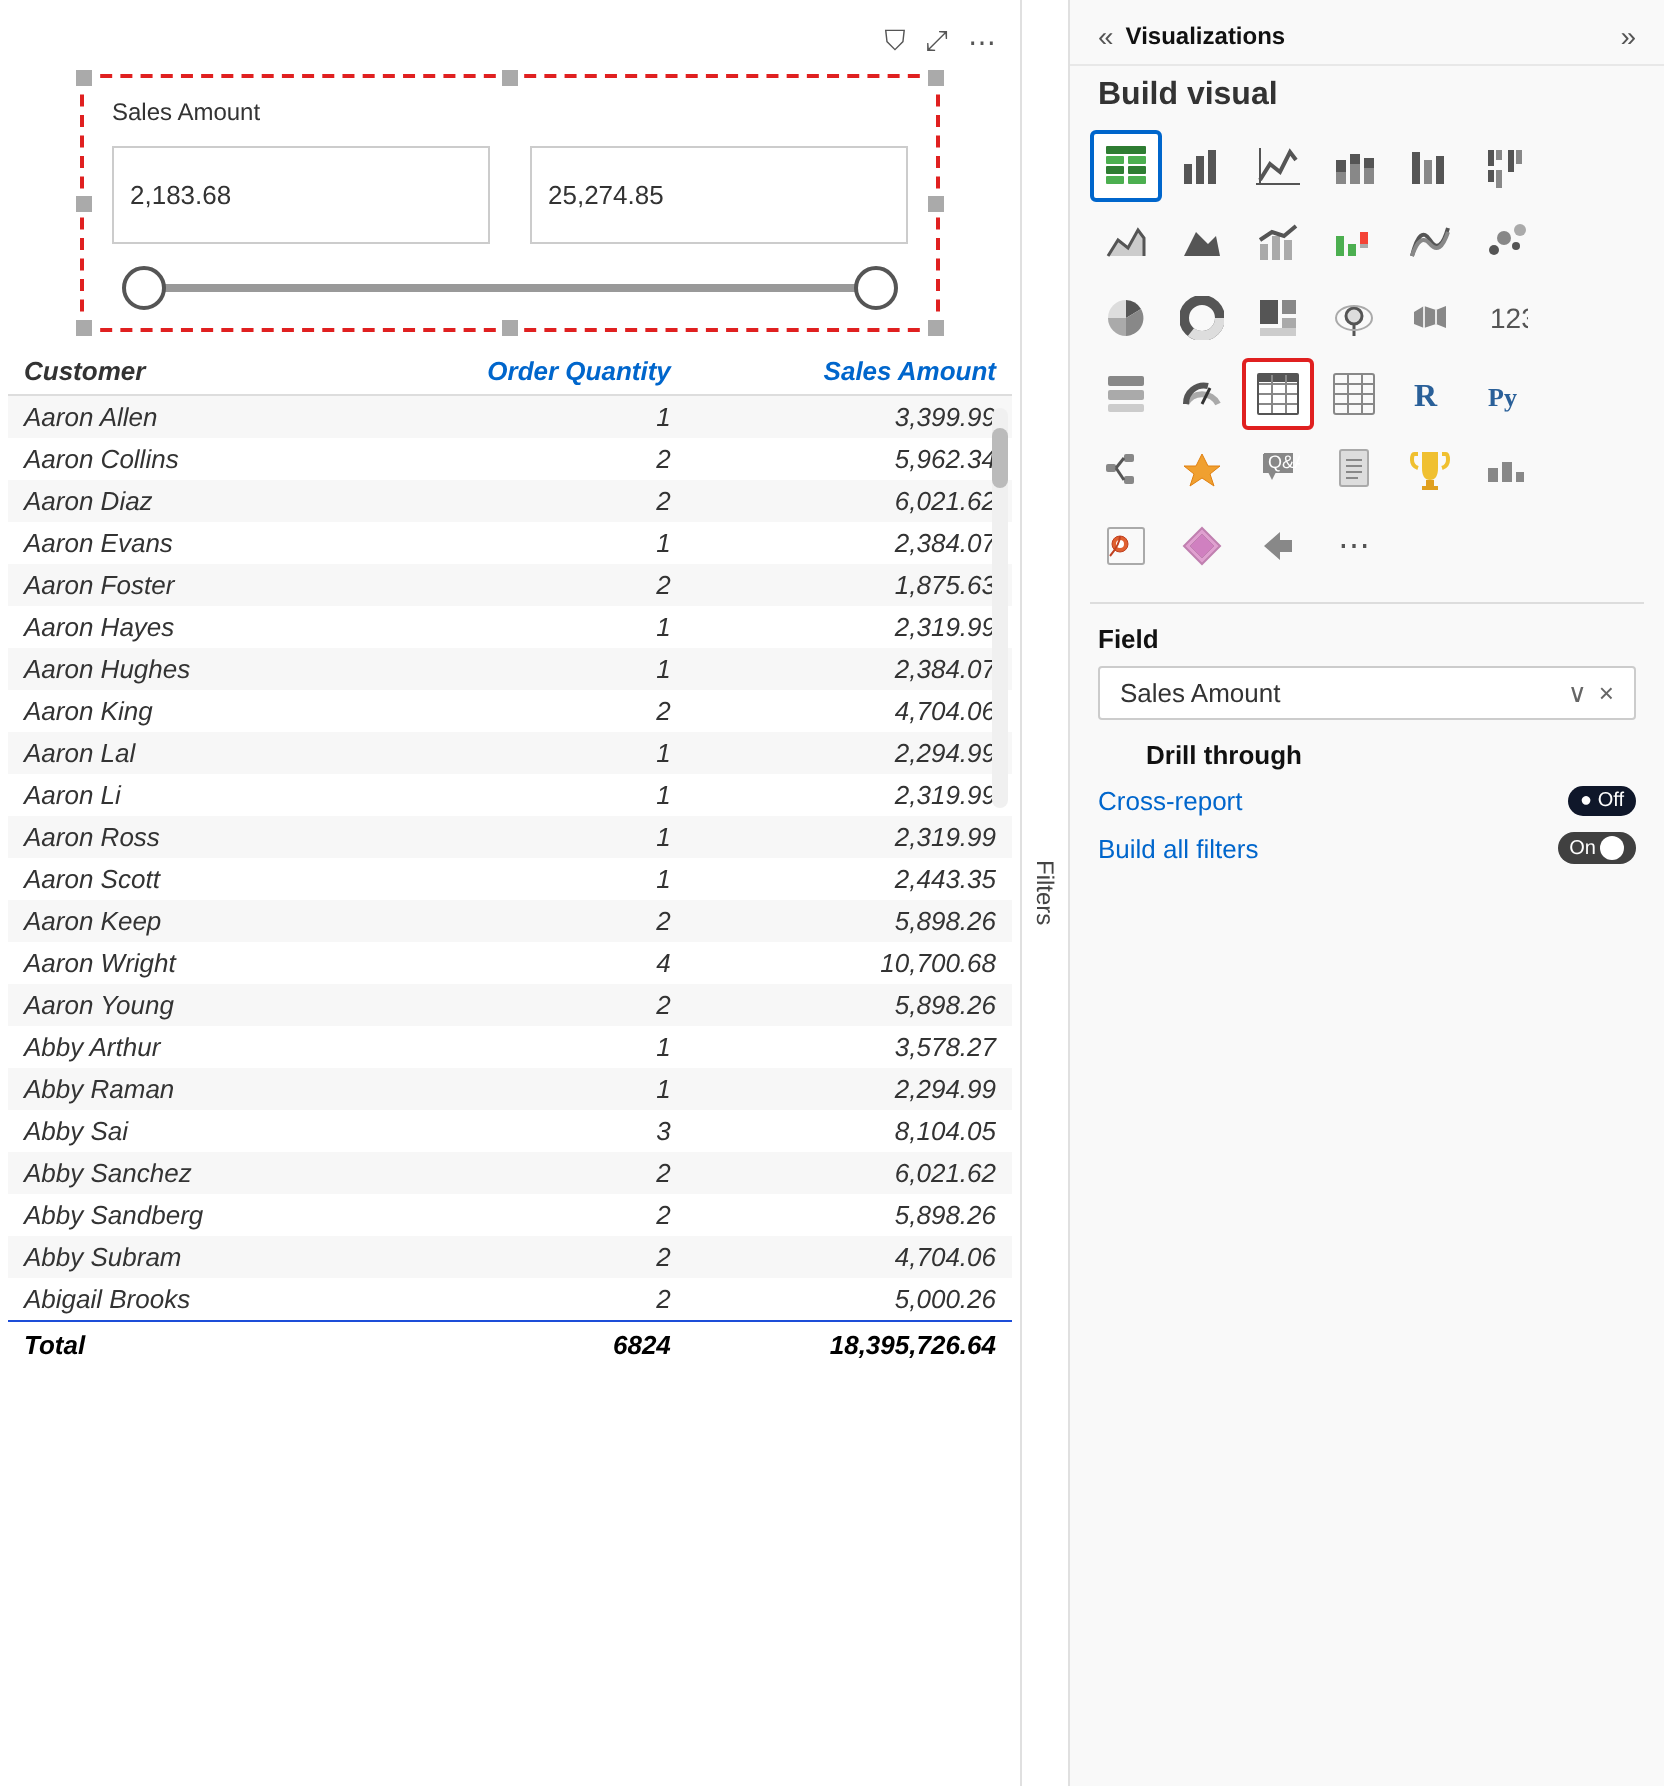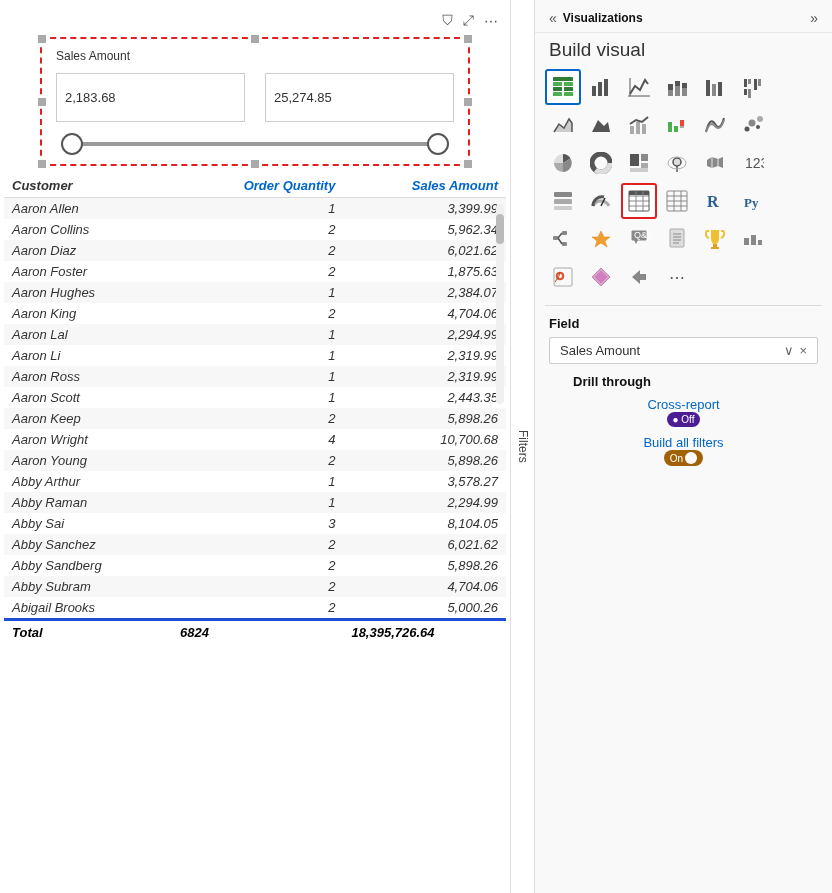--- a/index.html
+++ b/index.html
@@ -38,63 +38,63 @@
     .data-table { width: 100%; border-collapse: collapse; font-style: italic; }
     .data-table thead th { text-align: left; padding: 4px 8px; font-size: 13px; font-weight: 600; border-bottom: 1px solid #ddd; }
     .data-table thead th.right { text-align: right; }
     .th-customer { color: #333; }
     .th-qty { color: #0066cc; }
     .th-amount { color: #0066cc; }
     .data-table tbody tr:nth-child(odd) { background: #f7f7f7; }
     .data-table tbody tr:nth-child(even) { background: #fff; }
     .data-table tbody td { padding: 3px 8px; font-size: 13px; color: #333; }
     .data-table tbody td.right { text-align: right; }
-    .data-table tfoot td { padding: 4px 8px; font-weight: 700; font-size: 13px; border-top: 3px solid #1d4ed8; }
-    .data-table tfoot td.right { }
+    .data-table tfoot td { padding: 4px 8px; font-weight: 700; font-size: 13px; border-top: 1px solid #1d4ed8; }
+    .data-table tfoot td.right { text-align: right; }
 
     
     .scroll-indicator { position: absolute; right: 6px; top: 30px; width: 8px; height: 200px; background: #f0f0f0; border-radius: 4px; }
     .scroll-thumb { width: 8px; height: 30px; background: #bbb; border-radius: 4px; position: absolute; top: 10px; }
 
     
     .filters-strip { width: 24px; background: #fff; border-left: 1px solid #e0e0e0; display: flex; align-items: center; justify-content: center; writing-mode: vertical-rl; font-size: 12px; color: #444; padding: 8px 0; cursor: pointer; }
 
     
     .right-panel { flex: 1; border-left: 1px solid #e0e0e0; background: #f9f9f9; display: flex; flex-direction: column; overflow: hidden; }
 
     .right-header { display: flex; align-items: center; justify-content: space-between; padding: 10px 14px 6px 14px; background: #f9f9f9; border-bottom: 1px solid #e8e8e8; }
     .right-header-title { font-size: 12px; font-weight: 600; color: #111; }
     .header-icon { font-size: 14px; color: #555; cursor: pointer; }
 
-    .build-visual-label { padding: 6px 14px 4px 14px; font-size: 19px; font-weight: 400; color: #333; }
+    .build-visual-label { padding: 6px 14px 4px 14px; font-size: 16px; font-weight: 700; color: #333; }
 
     
     .viz-grid { padding: 4px 10px; }
     .viz-row { display: flex; gap: 2px; margin-bottom: 2px; }
     .viz-cell { width: 36px; height: 36px; display: flex; align-items: center; justify-content: center; border-radius: 3px; cursor: pointer; font-size: 17px; color: #444; position: relative; }
     .viz-cell.active { background: #fff; border: 2px solid #0066cc; }
     .viz-cell.selected-red { border: 2px solid #e02020; background: #fff; }
 
     
     .viz-divider { border: none; border-top: 1px solid #ddd; margin: 4px 10px; }
 
     
     .field-section { padding: 6px 14px 4px 14px; }
     .field-label { font-size: 13px; font-weight: 600; color: #111; margin-bottom: 6px; }
     .field-dropdown { display: flex; align-items: center; justify-content: space-between; border: 1px solid #ccc; background: #fff; padding: 5px 10px; border-radius: 2px; cursor: pointer; font-size: 13px; color: #333; }
     .field-dropdown-icons { display: flex; gap: 6px; align-items: center; color: #666; }
 
     
     .drill-section { padding: 6px 14px 4px 14px; }
     .drill-label { font-size: 13px; font-weight: 700; color: #111; margin-bottom: 8px; padding-left: 24px; }
-    .drill-row { display: flex; align-items: center; justify-content: space-between; margin-bottom: 8px; flex-direction: column; }
+    .drill-row { display: flex; align-items: center; justify-content: space-between; margin-bottom: 8px; }
     .drill-row-label { font-size: 13px; color: #0066cc; }
     .toggle { display: flex; align-items: center; gap: 2px; }
-    .toggle-off { background: #4c1d95; color: #fff; font-size: 10px; padding: 2px 6px; border-radius: 10px; cursor: pointer; }
-    .toggle-on { background: #a16207; color: #fff; font-size: 10px; padding: 2px 6px; border-radius: 10px; cursor: pointer; display: flex; align-items: center; gap: 2px; }
+    .toggle-off { background: #0f172a; color: #fff; font-size: 10px; padding: 2px 6px; border-radius: 10px; cursor: pointer; }
+    .toggle-on { background: #404040; color: #fff; font-size: 10px; padding: 2px 6px; border-radius: 10px; cursor: pointer; display: flex; align-items: center; gap: 2px; }
     .toggle-on::after { content: ''; width: 12px; height: 12px; background: #fff; border-radius: 50%; }
 
     
     .add-drill { margin: 4px 14px; border: 1px dashed #e8a045; padding: 8px 12px; font-size: 13px; color: #0066cc; cursor: pointer; background: #fff; }
   </style>
 </head>
 <body>
 
 <div class="left-panel">
 
@@ -149,23 +149,33 @@
             <td class="left">Aaron Collins</td>
             <td class="right">2</td>
             <td class="right">5,962.34</td>
           </tr>
           <tr>
             <td class="left">Aaron Diaz</td>
             <td class="right">2</td>
             <td class="right">6,021.62</td>
           </tr>
           <tr>
+            <td class="left">Aaron Evans</td>
+            <td class="right">1</td>
+            <td class="right">2,384.07</td>
+          </tr>
+          <tr>
             <td class="left">Aaron Foster</td>
             <td class="right">2</td>
             <td class="right">1,875.63</td>
+          </tr>
+          <tr>
+            <td class="left">Aaron Hayes</td>
+            <td class="right">1</td>
+            <td class="right">2,319.99</td>
           </tr>
           <tr>
             <td class="left">Aaron Hughes</td>
             <td class="right">1</td>
             <td class="right">2,384.07</td>
           </tr>
           <tr>
             <td class="left">Aaron King</td>
             <td class="right">2</td>
             <td class="right">4,704.06</td>

